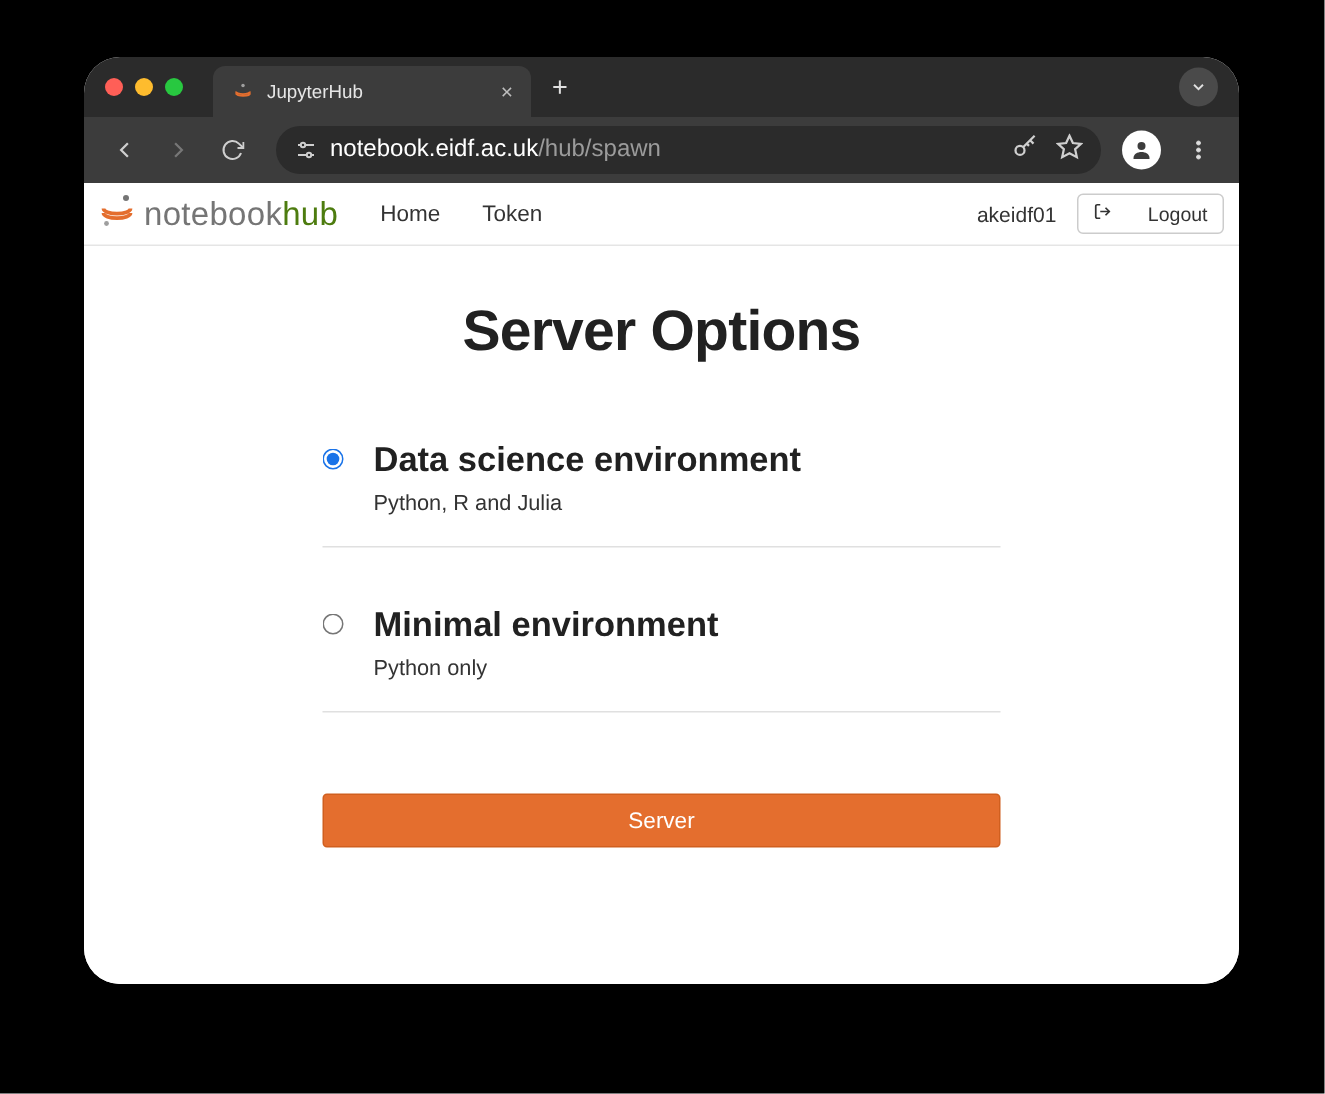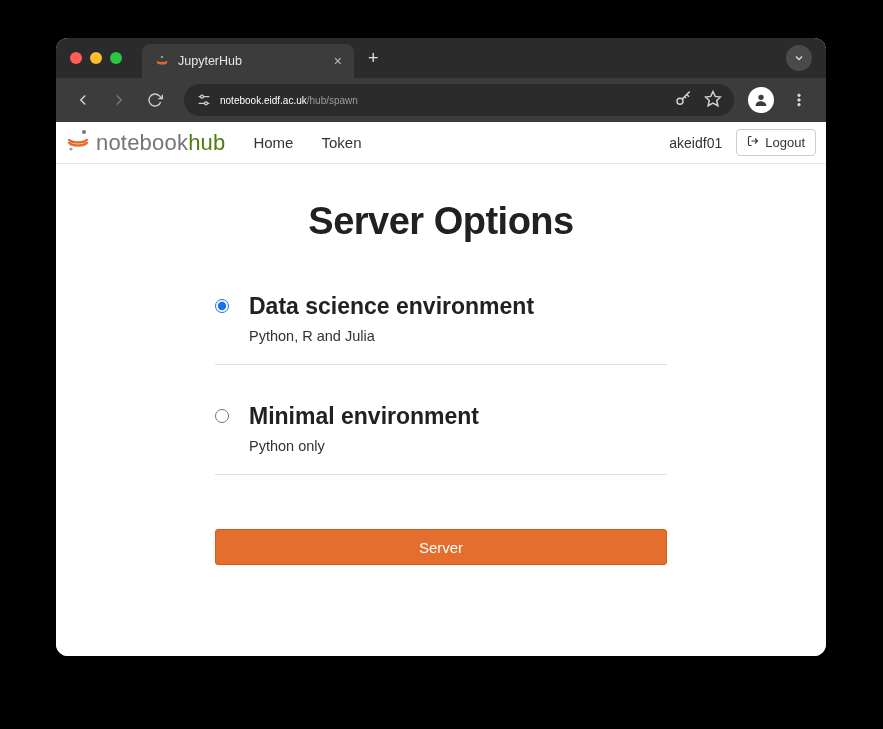--- a/index.html
+++ b/index.html
@@ -10,21 +10,21 @@
       height: 729px;
       position: relative;
     }
     .browser-window {
       position: absolute;
       top: 38px;
       left: 56px;
       width: 770px;
       height: 618px;
       background: #fff;
-      border-radius: 12px;
+      border-radius: 24px;
       overflow: hidden;
       box-shadow: 0 10px 40px rgba(0,0,0,0.5);
     }
     .titlebar {
       height: 40px;
       background: #2b2b2b;
       display: flex;
       align-items: center;
       padding-left: 14px;
     }
@@ -75,21 +75,21 @@
     .tb-btn.disabled svg { stroke: #777; }
     .addrbar {
       flex: 1;
       height: 32px;
       background: #2b2b2b;
       border-radius: 16px;
       display: flex;
       align-items: center;
       padding: 0 12px;
       color: #bdbdbd;
-      font-size: 10px;
+      font-size: 16px;
       margin: 0 8px;
     }
     .addr-icon { margin-right: 8px; display: flex; align-items: center; }
     .addr-domain { color: #fff; }
     .addr-suffix { color: #9b9b9b; }
     .addr-right { margin-left: auto; display: flex; gap: 12px; align-items: center; }
     .toolbar-right { display: flex; gap: 10px; align-items: center; }
     .profile {
       width: 26px; height: 26px; border-radius: 50%;
       background: #fff; display: flex; align-items:center; justify-content:center;
@@ -132,21 +132,21 @@
     .jh-user { font-size: 14px; color: #333; }
     .jh-logout {
       border: 1px solid #ccc;
       background: #fff;
       border-radius: 4px;
       padding: 5px 10px;
       font-size: 13px;
       color: #333;
       display: flex;
       align-items: center;
-      gap: 6px;
+      gap: 24px;
       cursor: pointer;
     }
     .main {
       flex: 1;
       padding-top: 36px;
       display: flex;
       flex-direction: column;
       align-items: center;
     }
     .page-title {

